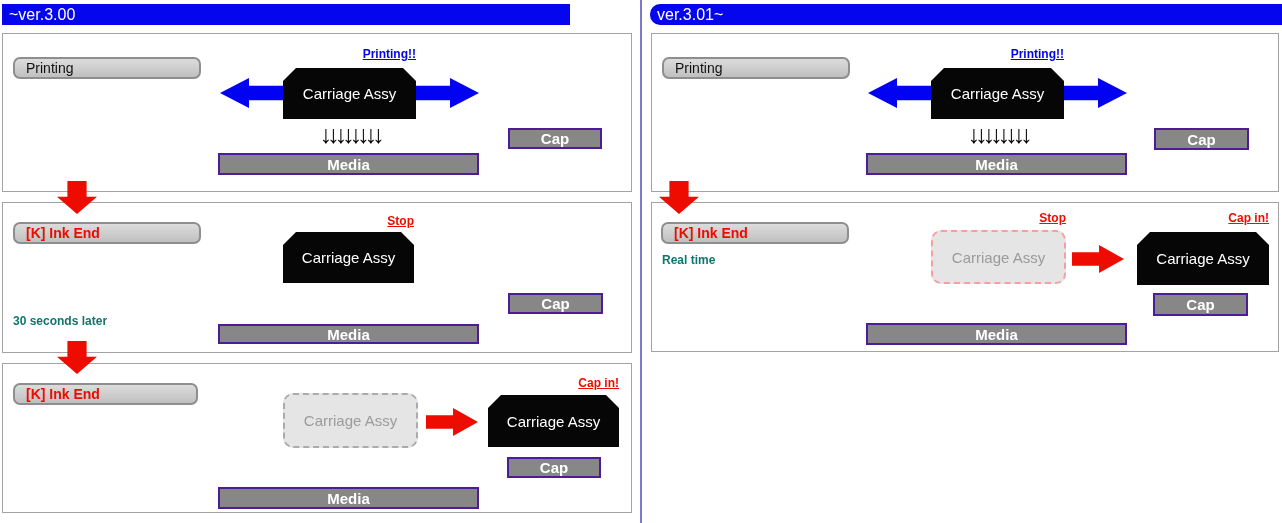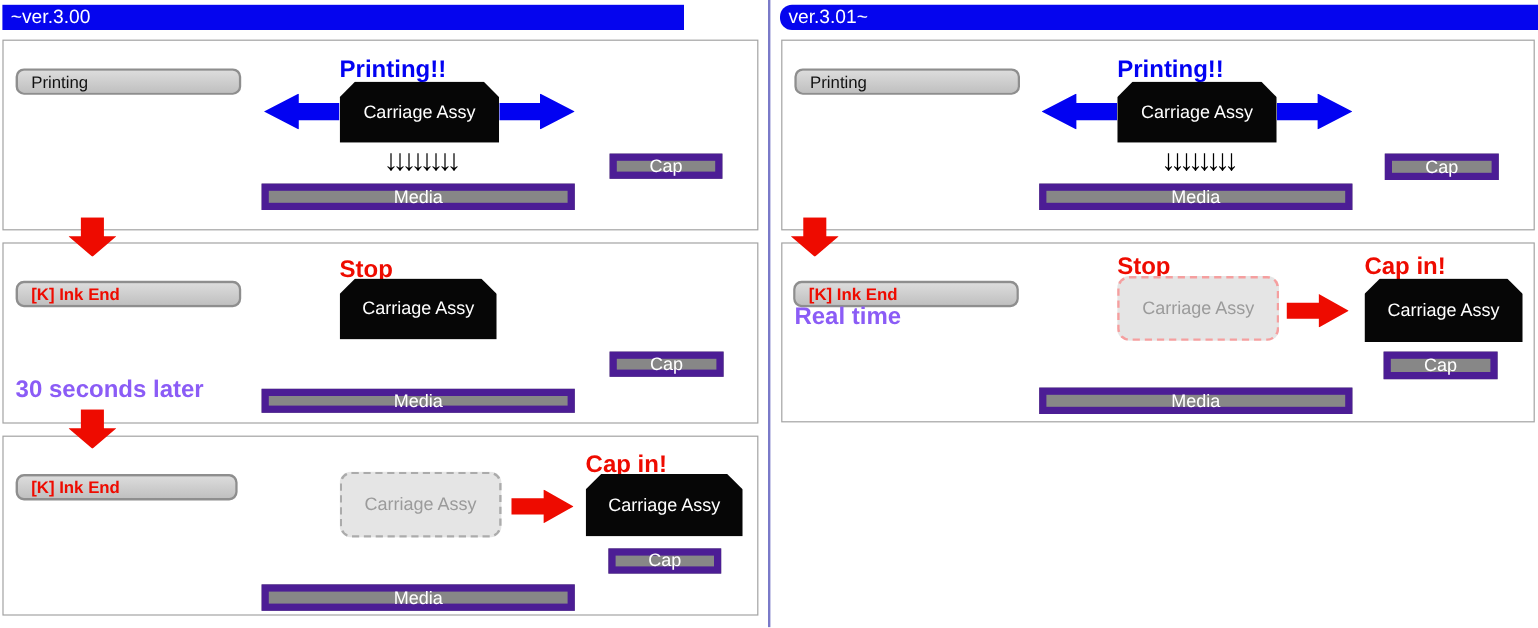--- a/index.html
+++ b/index.html
@@ -5,33 +5,33 @@
   html,body{margin:0;padding:0;background:#fff;}
   .canvas{position:relative;width:1282px;height:523px;background:#ffffff;
           font-family:"Liberation Sans",sans-serif;overflow:hidden;}
   .hdr{position:absolute;height:21px;background:#0505ee;color:#ffffff;
        font-size:16px;line-height:21px;padding-left:7px;box-sizing:border-box;}
   .divider{position:absolute;top:0;width:2px;height:523px;background:#7a7ac8;}
   .panel{position:absolute;background:#ffffff;border:1px solid #a3a3a3;box-sizing:border-box;}
   .statuslbl{position:absolute;height:22px;border:2px solid #8e8e8e;border-radius:7px;
        background:linear-gradient(#dcdcdc,#c0c0c0);font-size:14px;line-height:18px;
        padding-left:11px;box-sizing:border-box;color:#111;}
-  .statuslbl.red{color:#ee0b00;font-weight:bold;margin-top:12px;}
+  .statuslbl.red{color:#ee0b00;font-weight:bold;}
   .blackbox{position:absolute;background:#060606;color:#ffffff;display:flex;align-items:center;
        justify-content:center;font-size:15px;
        clip-path:polygon(13px 0,calc(100% - 13px) 0,100% 13px,100% 100%,0 100%,0 13px);}
   .ghostbox{position:absolute;background:#e5e5e5;border:2px dashed #ababab;border-radius:10px;
        color:#9b9b9b;display:flex;align-items:center;justify-content:center;font-size:15px;
        box-sizing:border-box;}
   .ghostbox.redline{border-color:#f59f9f;}
-  .graybar{position:absolute;background:#878787;border:6px solid #4c1d95;color:#fff;
-       font-size:15px;display:flex;align-items:center;justify-content:center;box-sizing:border-box;}
-  .caption{position:absolute;text-align:left;font-weight:bold;font-size:20px;color:#ee0b00;}
+  .graybar{position:absolute;background:#878787;border:2px solid #4c1d95;color:#fff;
+       font-size:15px;display:flex;align-items:center;justify-content:center;box-sizing:border-box;font-weight:bold;}
+  .caption{position:absolute;text-align:right;font-weight:bold;font-size:12px;color:#ee0b00;text-decoration:underline;}
   .caption.blue{color:#0202f2;}
-  .note{position:absolute;font-weight:bold;font-size:20px;color:#8b5cf6;}
+  .note{position:absolute;font-weight:bold;font-size:12px;color:#0f766e;}
   .arr{position:absolute;}
   .blue-arr-l{background:#0202f2;clip-path:polygon(0 50%,46% 0,46% 26%,100% 26%,100% 74%,46% 74%,46% 100%);}
   .blue-arr-r{background:#0202f2;clip-path:polygon(100% 50%,54% 0,54% 26%,0 26%,0 74%,54% 74%,54% 100%);}
   .red-arr-r{background:#ee0b00;clip-path:polygon(100% 50%,52% 0,52% 26%,0 26%,0 74%,52% 74%,52% 100%);}
   .red-arr-d{background:#ee0b00;clip-path:polygon(26% 0,74% 0,74% 48%,100% 48%,50% 100%,0 48%,26% 48%);}
   .inkarrows{position:absolute;font-weight:bold;font-size:25px;letter-spacing:-5px;
        text-align:center;line-height:1;color:#000;}
 </style>
 </head>
 <body>

